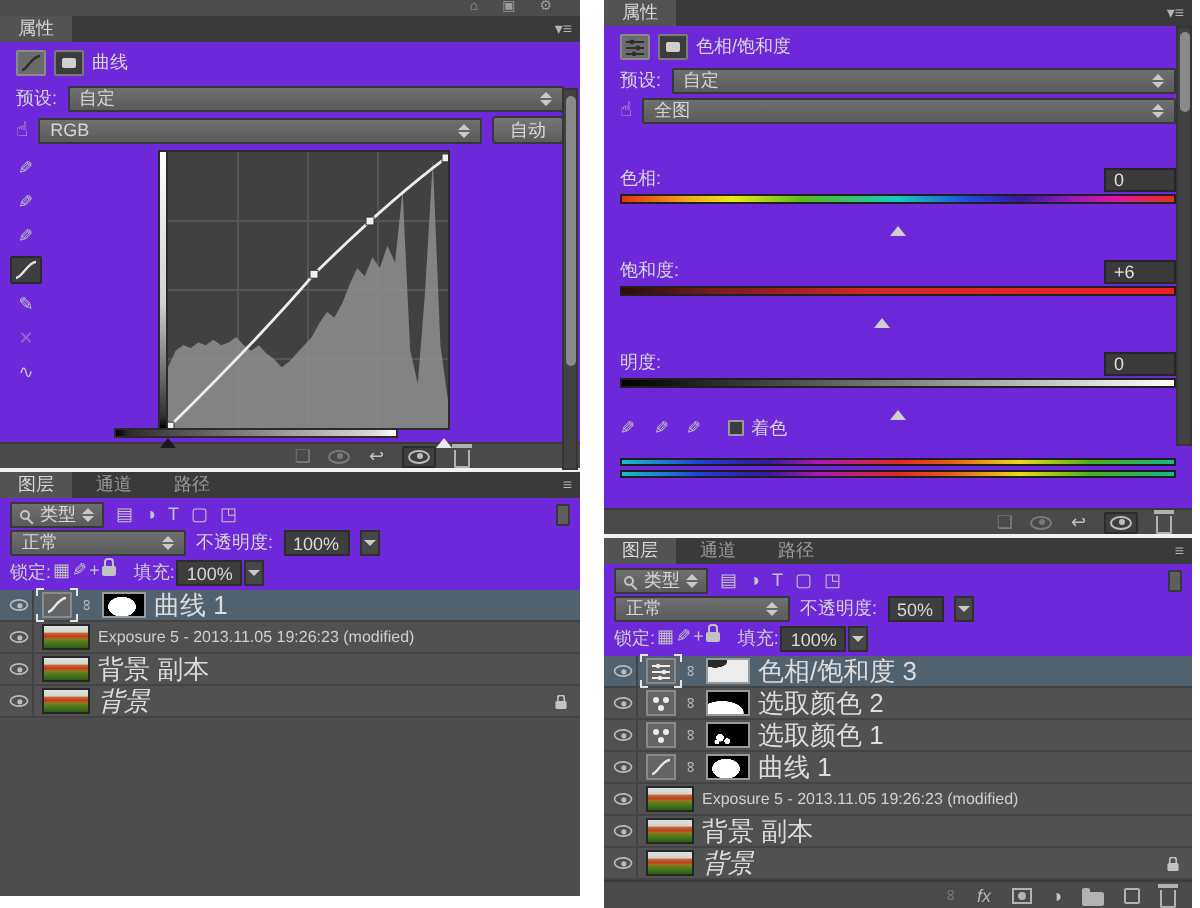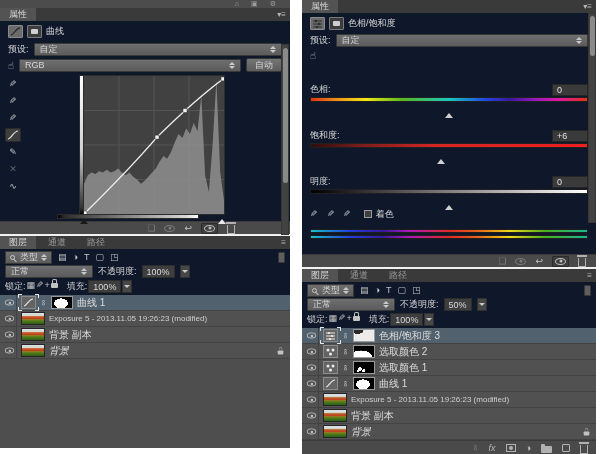--- a/index.html
+++ b/index.html
@@ -1,18 +1,18 @@
 <!DOCTYPE html>
 <html><head>
 <meta charset="utf-8">
 <style>
   * { margin:0; padding:0; box-sizing:border-box; }
   html,body { width:600px; height:454px; background:#ffffff; overflow:hidden;
     font-family:"Liberation Sans","DejaVu Sans",sans-serif; }
-  .panel { position:absolute; background:#0f172a; color:#d6d6d6; font-size:9px; display:flex; flex-direction:column; }
+  .panel { position:absolute; background:#6d28d9; color:#d6d6d6; font-size:9px; display:flex; flex-direction:column; }
   #left-panel  { left:0;   top:0; width:290px; height:448px; }
   #right-panel { left:302px; top:0; width:294px; height:454px; }
 
   
   .topstrip { height:8px; background:#4c4c4c; display:flex; justify-content:flex-end; gap:12px; padding:0 14px; align-items:center; }
   .topstrip span { font-size:7px; color:#9d9d9d; line-height:8px; }
 
   
   .tabbar { height:13px; background:#3a3a3a; display:flex; align-items:stretch; flex-shrink:0; }
   .tab { background:#535353; padding:0 9px; display:flex; align-items:center; color:#d8d8d8; }
@@ -128,21 +128,21 @@
   .eyecell .eye { transform:scale(.85); }
   .imgthumb { width:24px; height:13px; border:1px solid #262626; flex-shrink:0;
     background:linear-gradient(180deg,#dde1e2 0%,#cfd5d3 28%,#c96b2d 32%,#c23a22 48%,#97781e 58%,#4e7e1c 72%,#2f5c14 100%); }
   .adjchip { width:15px; height:13px; background:#646464; border:1px solid #8a8a8a; display:flex;
     align-items:center; justify-content:center; flex-shrink:0; }
   .maskthumb { width:22px; height:13px; border:1px solid #9a9a9a; background:#000; flex-shrink:0; }
   .maskthumb.blob   { background:#000; background-image:radial-gradient(ellipse 7px 5px at 45% 58%, #fff 98%, transparent); }
   .maskthumb.white  { background:#ececec; background-image:radial-gradient(ellipse 6px 3px at 18% 8%, #2a2a2a 96%, transparent); }
   .maskthumb.mound  { background:#000; background-image:radial-gradient(ellipse 11px 6px at 35% 95%, #fff 97%, transparent); }
   .maskthumb.specks { background:#000; background-image:radial-gradient(circle 2px at 30% 62%, #fff 95%, transparent),radial-gradient(circle 1.5px at 48% 78%, #fff 95%, transparent),radial-gradient(circle 1.2px at 22% 82%, #fff 95%, transparent); }
-  .lname { white-space:nowrap; overflow:hidden; font-size:10px; color:#dcdcdc; }
+  .lname { white-space:nowrap; overflow:hidden; font-size:13px; color:#dcdcdc; }
   .lname.meta { font-size:8px; color:#cfcfcf; }
   .lname.ital { font-style:italic; }
   .rowlock { margin-left:auto; margin-right:6px; transform:scale(.8); }
   .brk { position:relative; display:inline-flex; }
   .corner { position:absolute; width:4px; height:4px; border:1px solid #e4e4e4; }
   .corner.tl { left:-3px; top:-2px;  border-right:none; border-bottom:none; }
   .corner.tr { right:-3px; top:-2px; border-left:none;  border-bottom:none; }
   .corner.bl { left:-3px; bottom:-2px; border-right:none; border-top:none; }
   .corner.br { right:-3px; bottom:-2px; border-left:none; border-top:none; }
 
@@ -404,20 +404,27 @@
       <span>自定</span>
       <span class="ddc">
           <i class="up"></i>
           <i class="dn"></i>
         </span>
     </div>
   </div>
 
   <div class="row" style="height:15px; gap:5px;">
     <span class="glyph" style="font-size:10px;">☝</span>
+    <div class="dropdown grow">
+      <span>全图</span>
+      <span class="ddc">
+          <i class="up"></i>
+          <i class="dn"></i>
+        </span>
+    </div>
   </div>
 
   <div class="lblrow">
     <span>色相:</span>
     <span class="valuebox">0</span>
   </div>
   <div class="sliderwrap">
     <div class="hbar hue-bar"></div>
     <span class="tmark" id="hue-marker" style="left: 50%;"><span class="tri-up"></span></span>
   </div>

